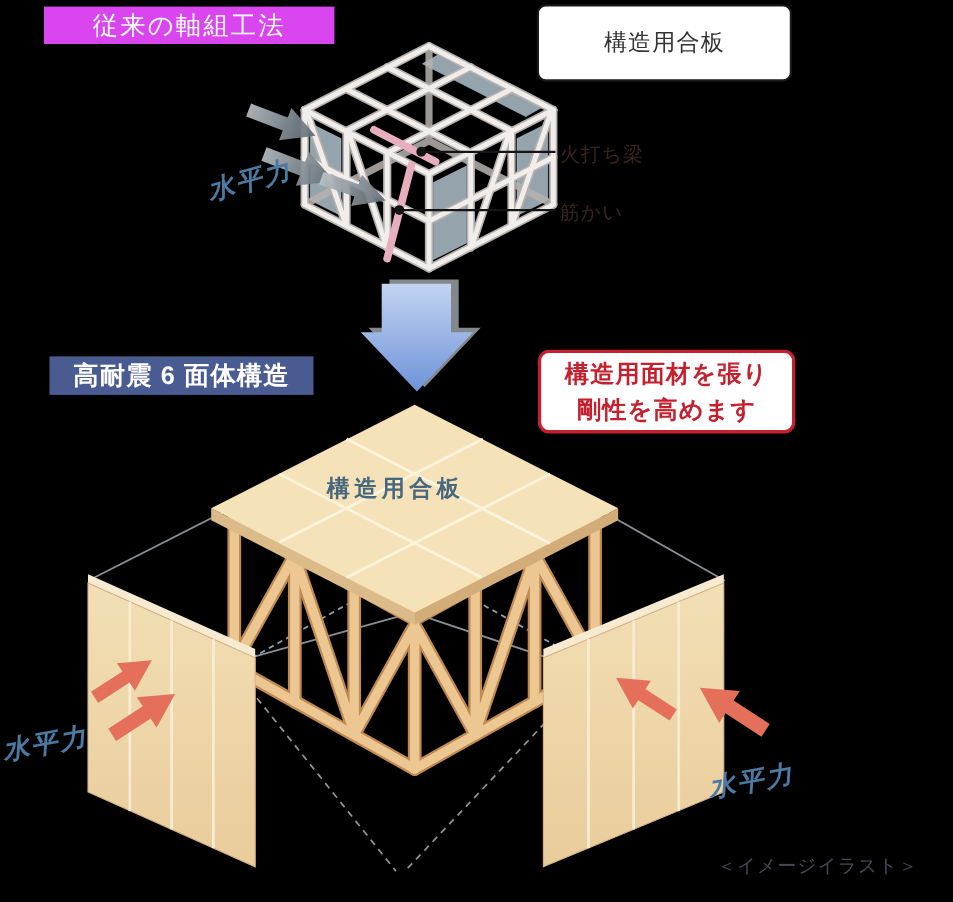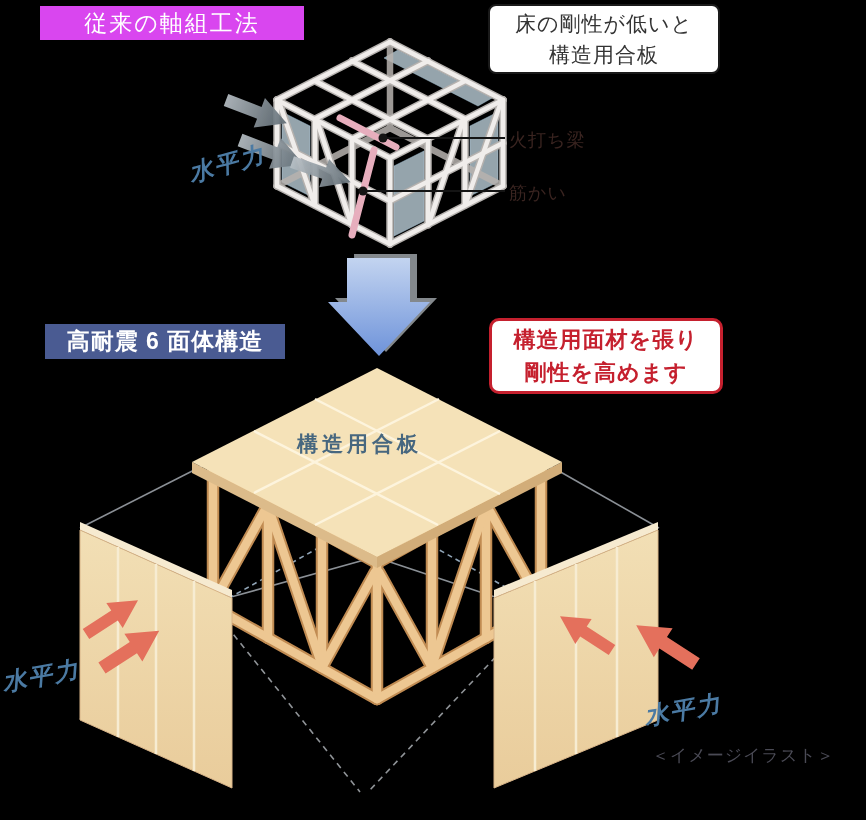--- a/index.html
+++ b/index.html
@@ -18,21 +18,21 @@
       border-radius:10px;color:#c5202e;font-size:22px;font-weight:600;letter-spacing:1px;text-align:right;
       display:flex;flex-direction:column;align-items:center;justify-content:center;line-height:1.5;z-index:3;}
   .force{color:#4b7aa3;font-size:24px;font-weight:bold;font-style:italic;letter-spacing:2px;}
   .force-top{left:188px;top:148px;transform:rotate(-15deg);}
   .force-bl{left:2px;top:660px;transform:rotate(-10deg);}
   .force-br{left:644px;top:694px;transform:rotate(-10deg);}
   .part-label{color:#3a2420;font-size:18px;letter-spacing:1px;}
   .part-hiuchi{left:509px;top:128px;}
   .part-sujikai{left:509px;top:181px;}
   .plywood{left:297px;top:430px;color:#47677f;font-size:21px;font-weight:bold;letter-spacing:4px;}
-  .caption{left:652px;top:744px;color:#4a4a55;font-size:17px;letter-spacing:1px;}
+  .caption{left:652px;top:776px;color:#4a4a55;font-size:17px;letter-spacing:1px;}
 </style>
 </head>
 <body>
 
 <div id="canvas">
 
 <svg width="866" height="820" viewBox="0 0 866 820">
   <defs>
     <linearGradient id="blueArrow" x1="0" y1="0" x2="0" y2="1">
       <stop offset="0" stop-color="#c3d4f0"></stop>
@@ -193,21 +193,20 @@
       <use href="#arrowShape" transform="translate(102,668) rotate(-33) scale(1.1)"></use>
       <use href="#arrowShape" transform="translate(612,650) rotate(-147)"></use>
       <use href="#arrowShape" transform="translate(696,664) rotate(-147) scale(1.15)"></use>
     </g>
   </g>
 </svg>
 
 <div class="txt label-gray">従来の軸組工法</div>
 
 <div class="txt callout-black">
-  <span>床の剛性が低いと</span>
   <span>構造用合板</span>
 </div>
 
 <div class="txt force force-top">水平力</div>
 
 <div class="txt part-label part-hiuchi">火打ち梁</div>
 <div class="txt part-label part-sujikai">筋かい</div>
 
 <div class="txt label-blue">高耐震 6 面体構造</div>
 

